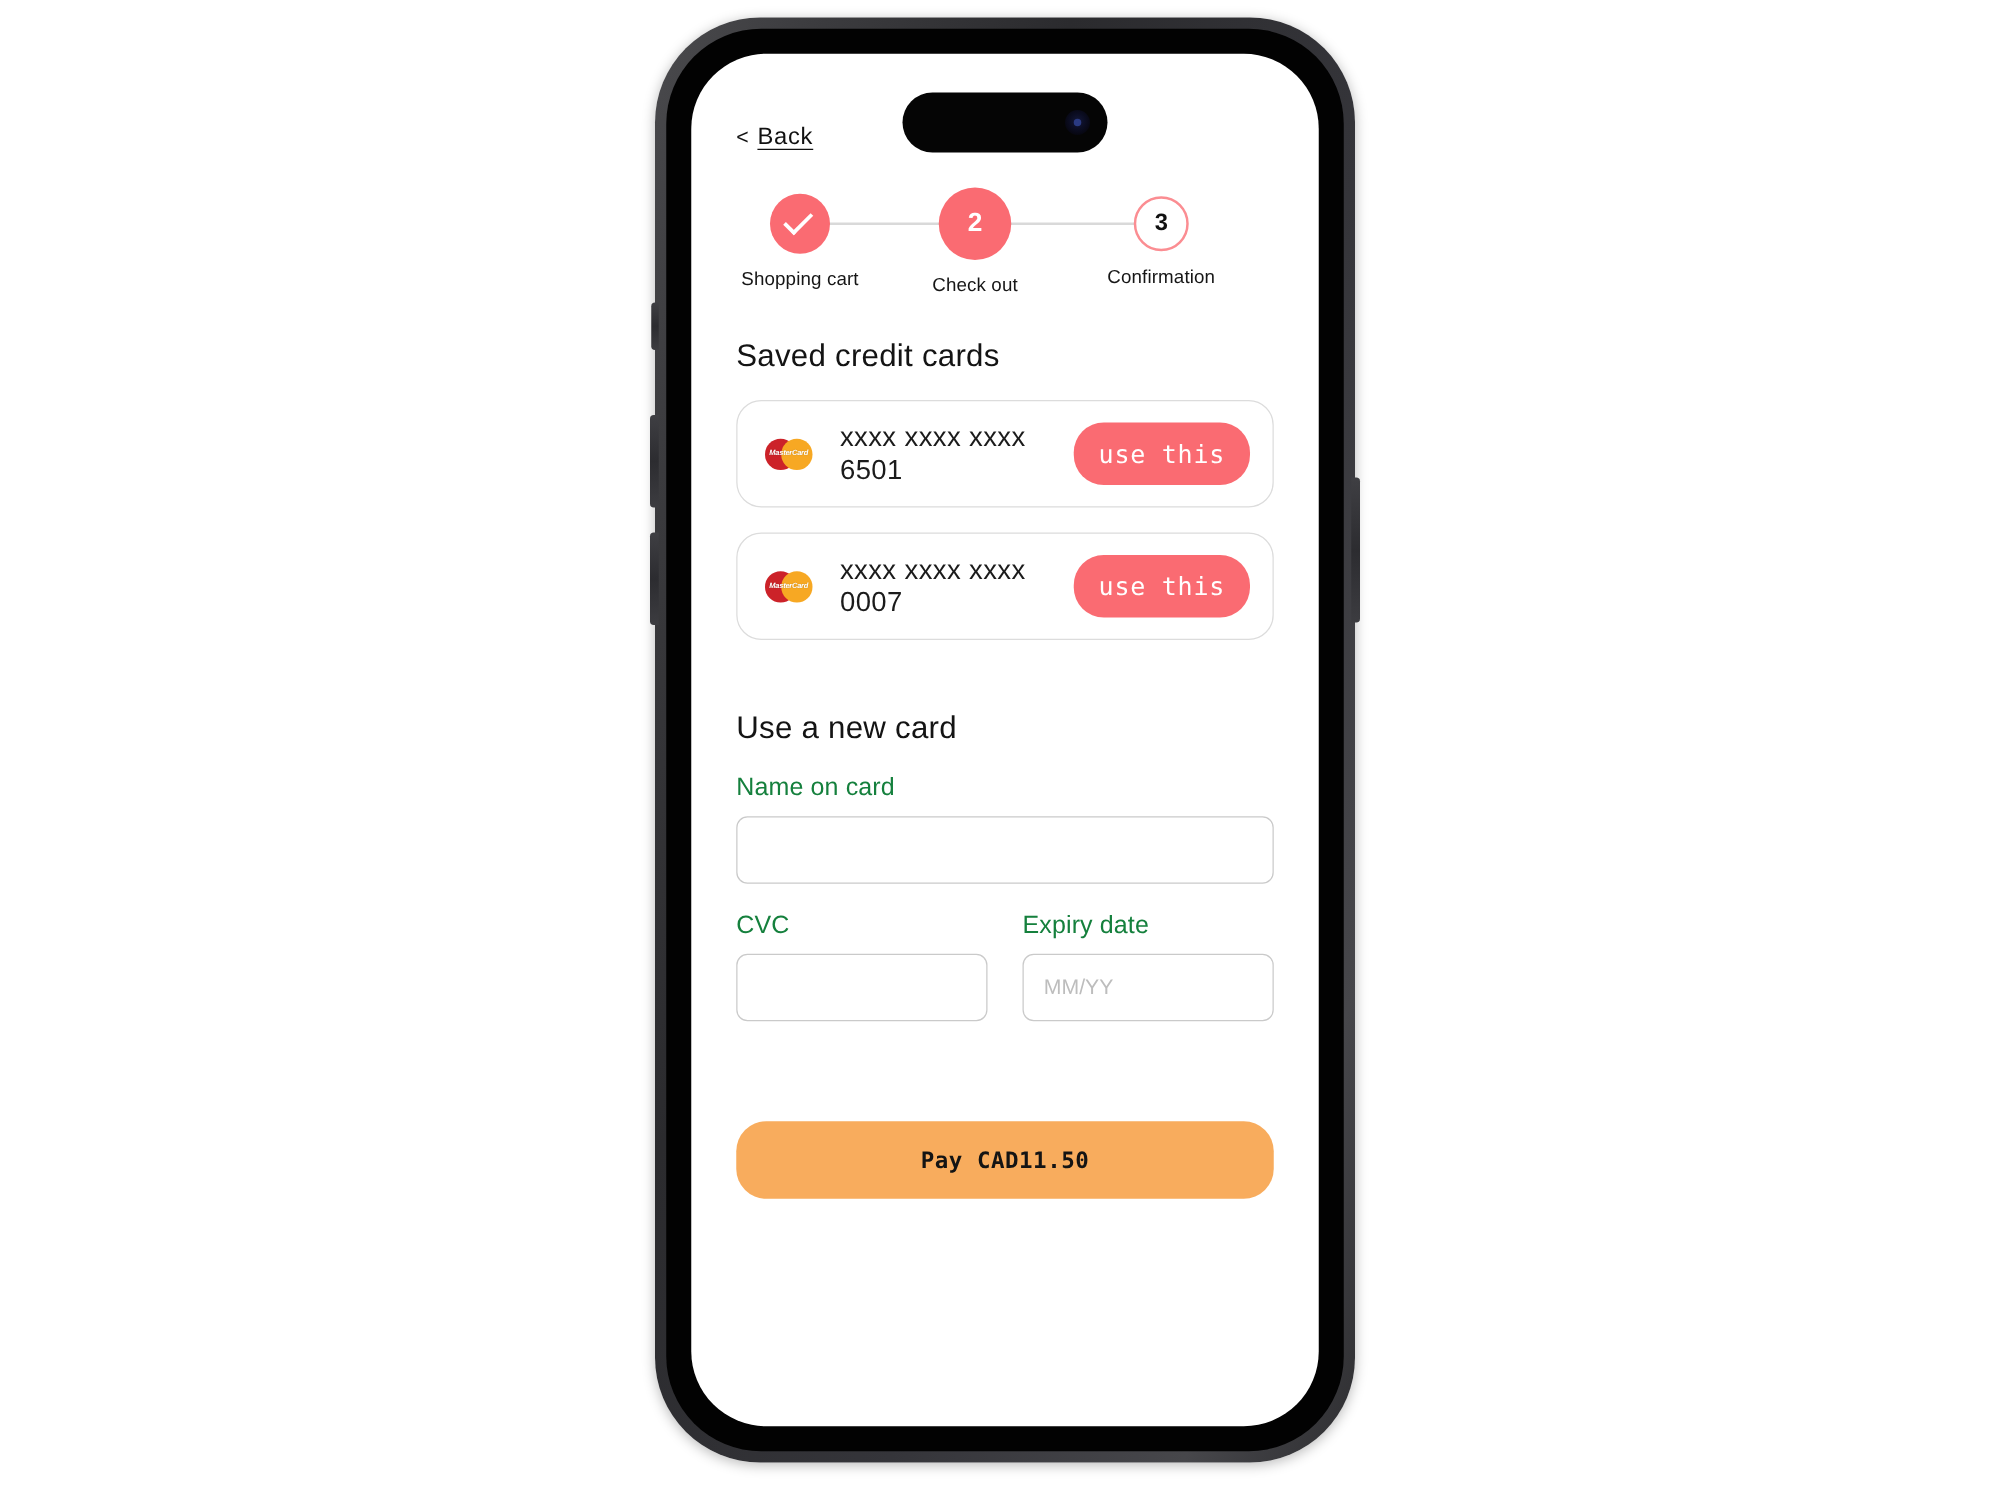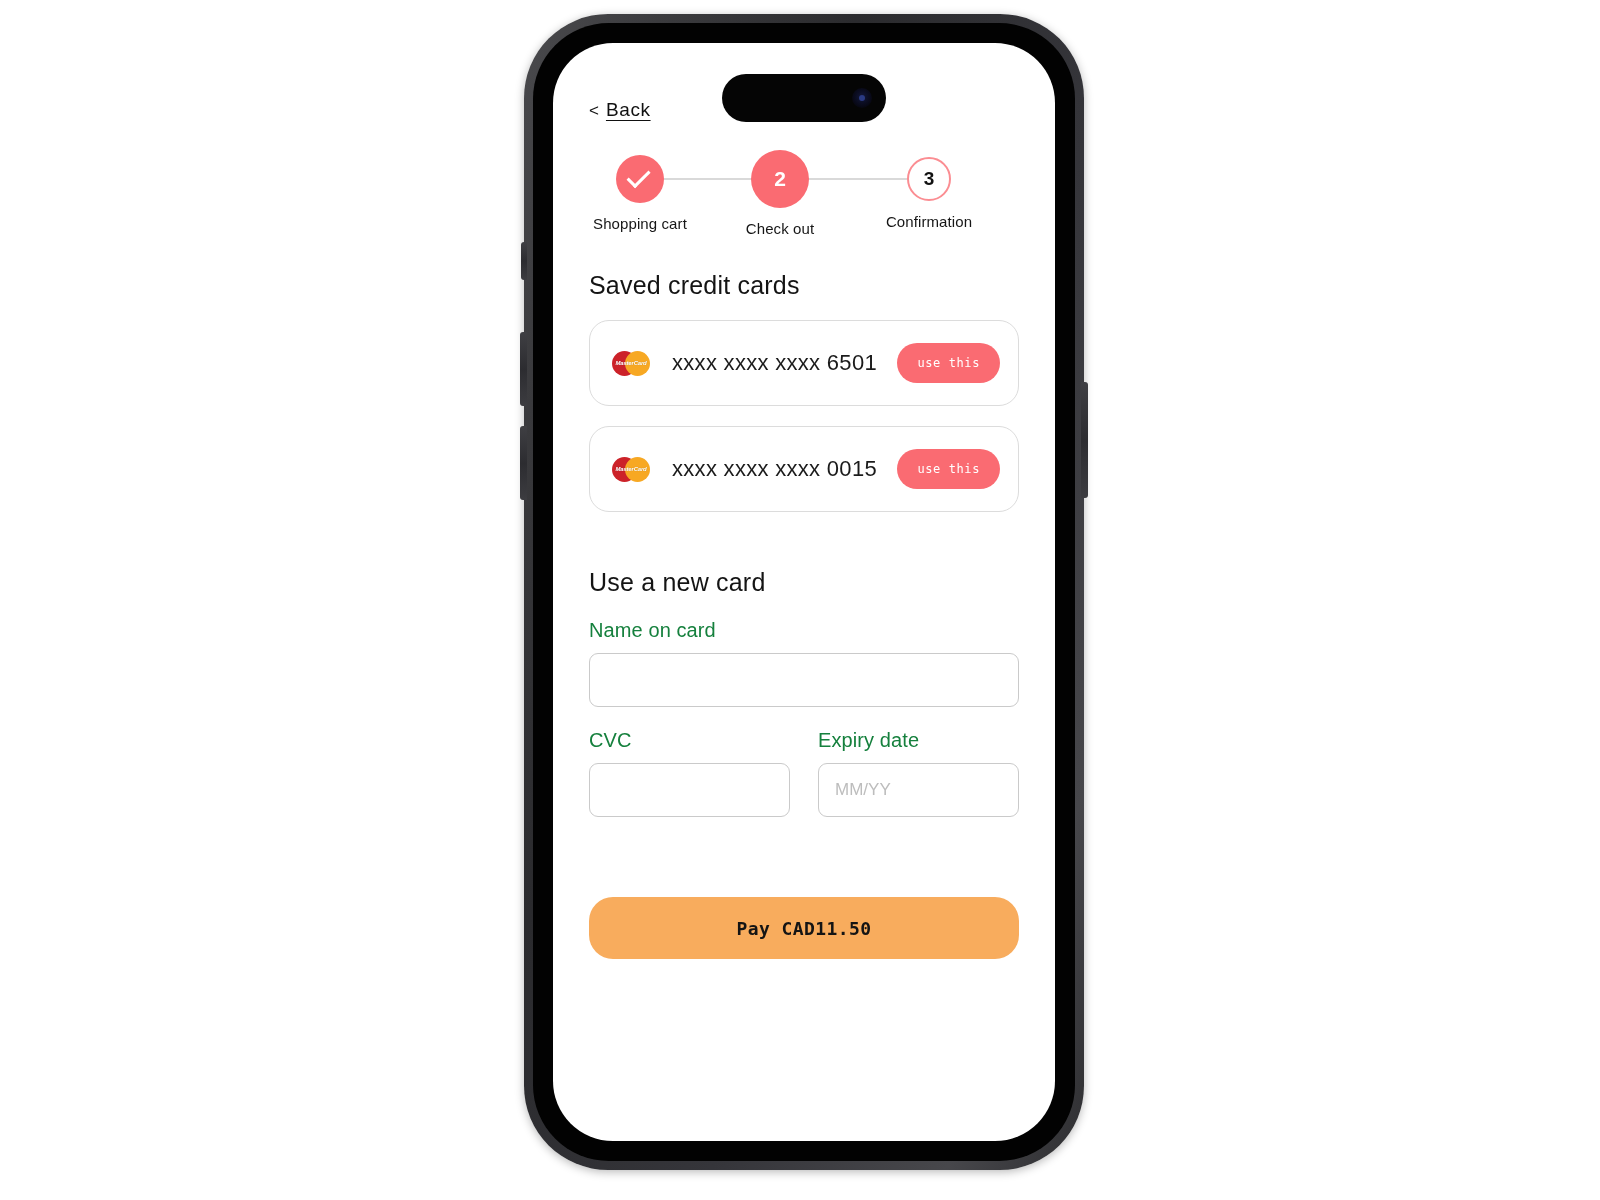--- a/index.html
+++ b/index.html
@@ -235,21 +235,21 @@
   }
 
   .use-this-btn {
     flex: none;
     background: #fa6b72;
     color: #ffffff;
     border: none;
     border-radius: 24px;
     padding: 13px 20px;
     font-family: "DejaVu Sans Mono", monospace;
-    font-size: 12px;
+    font-size: 20px;
     letter-spacing: .6px;
     cursor: pointer;
   }
 
   
   .field { margin-top: 22px; }
   .field-label {
     font-size: 20px;
     color: #15803d;
     letter-spacing: .1px;
@@ -348,21 +348,21 @@
             <span class="card-number">xxxx xxxx xxxx 6501</span>
             <button class="use-this-btn">use this</button>
           </div>
 
           <div class="card-row">
             <div class="mc-logo">
               <span class="c red"></span>
               <span class="c yel"></span>
               <span class="mc-text">MasterCard</span>
             </div>
-            <span class="card-number">xxxx xxxx xxxx 0015</span>
+            <span class="card-number">xxxx xxxx xxxx 0007</span>
             <button class="use-this-btn">use this</button>
           </div>
 
           <h2 class="section-title newcard-title">Use a new card</h2>
 
           <div class="field">
             <div class="field-label">Name on card</div>
             <input class="text-input" type="text" value="" style="">
           </div>
 

